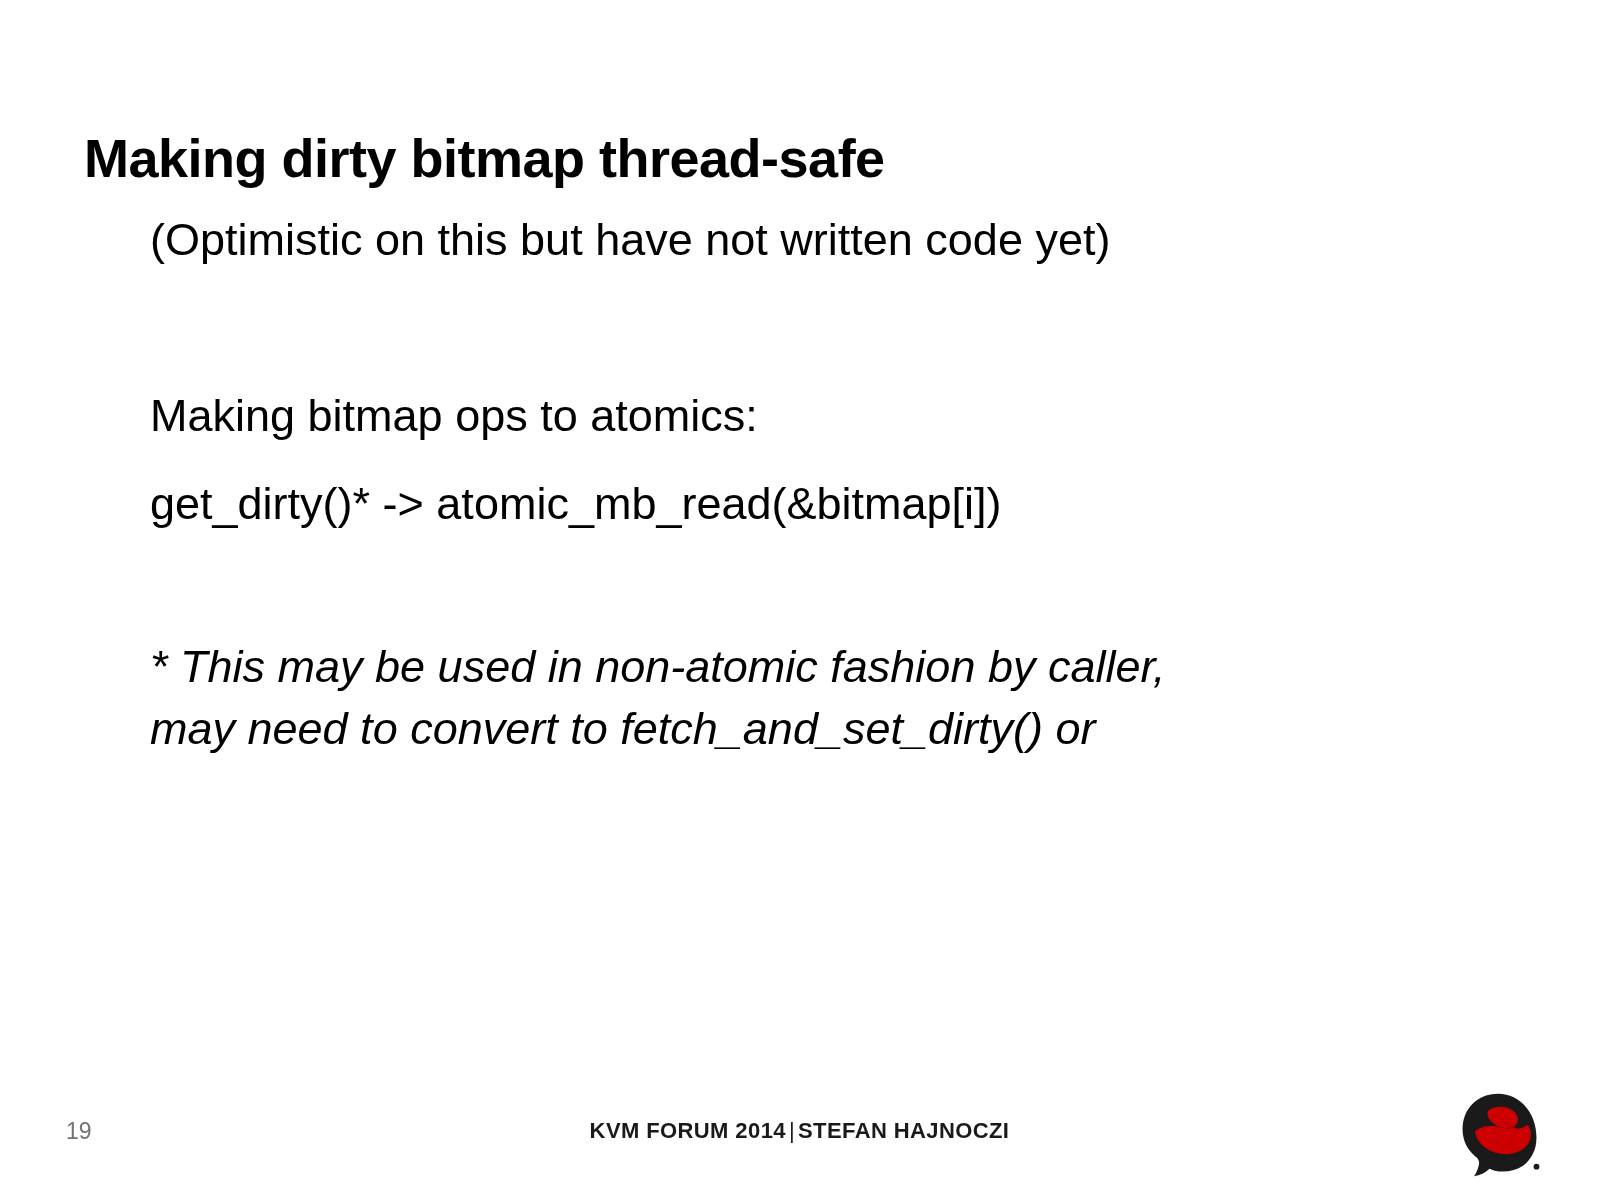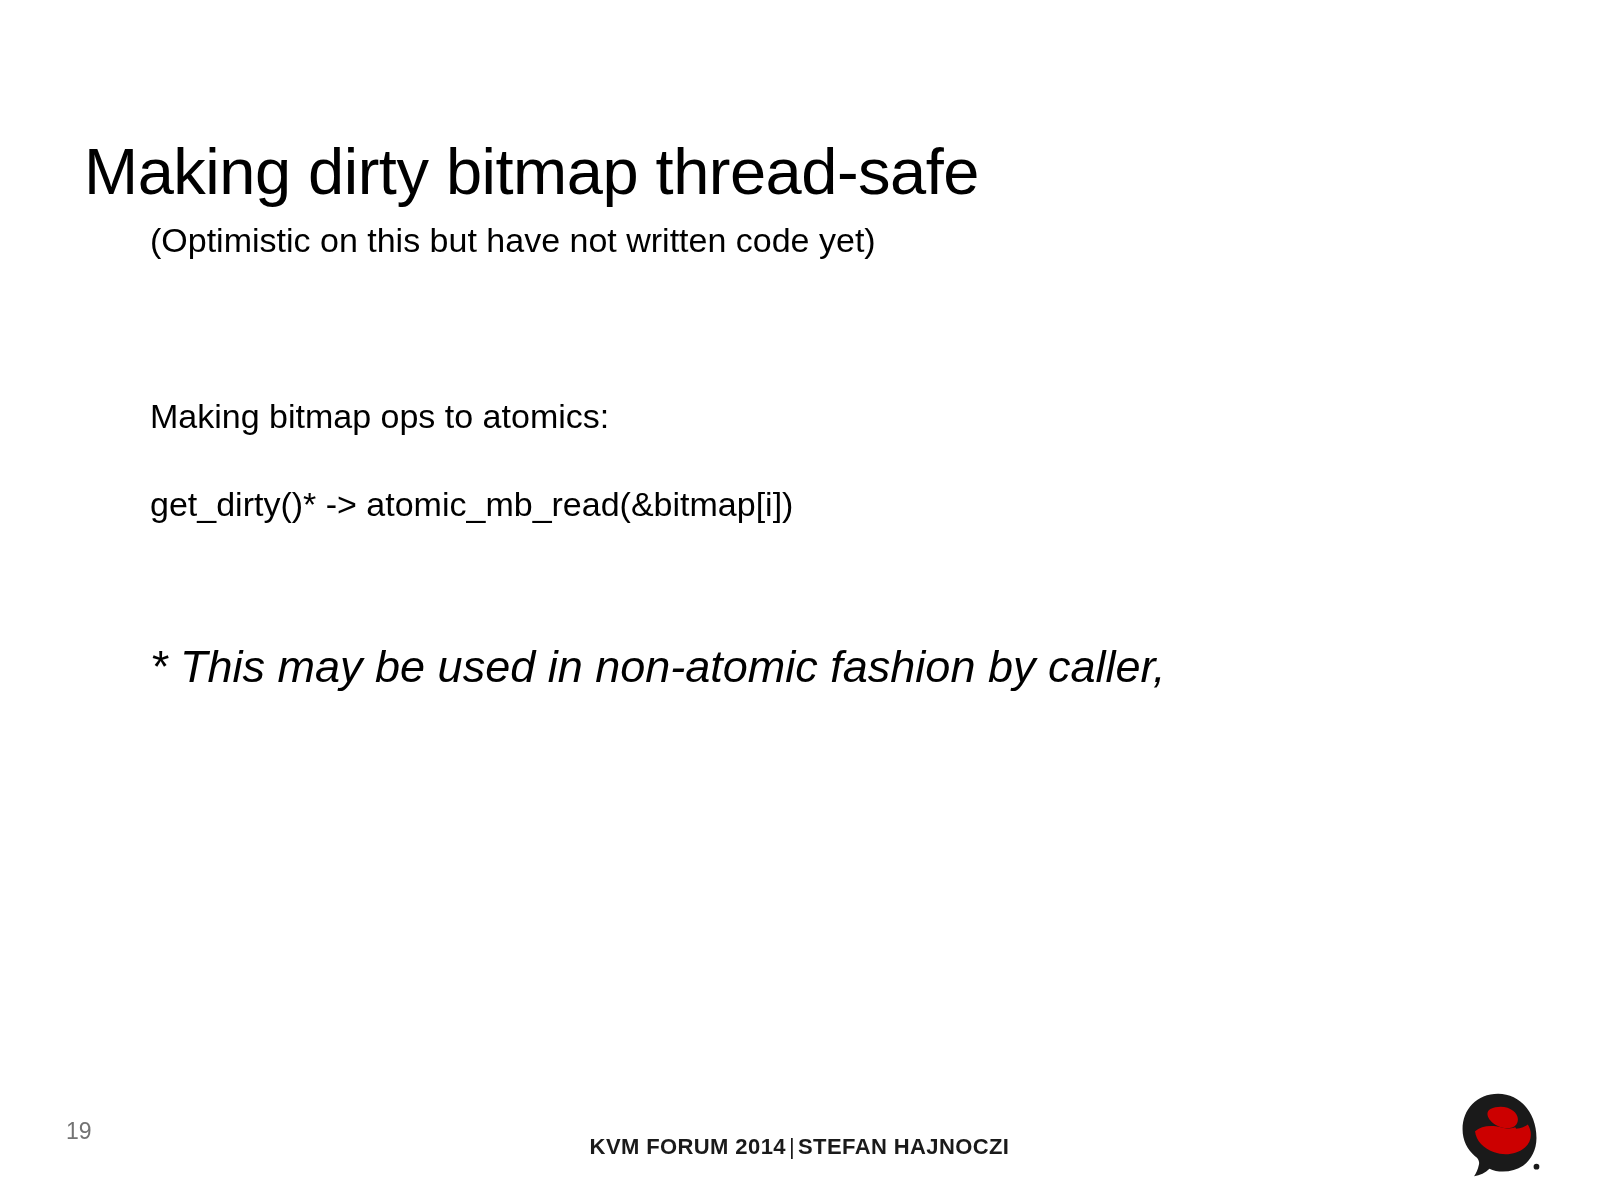--- a/index.html
+++ b/index.html
@@ -17,40 +17,40 @@
     background: #ffffff;
     overflow: hidden;
   }
 
   
   #slide-title {
     position: absolute;
     left: 84px;
     top: 92px;
     width: 1420px;
-    font-size: 65px;
-    font-weight: normal;
+    font-size: 54px;
+    font-weight: bold;
     line-height: 1.12;
     color: #000000;
     letter-spacing: -0.5px;
     white-space: nowrap;
   }
 
   
   #body-content {
     position: absolute;
     left: 150px;
     top: 196px;
     width: 1340px;
     color: #000000;
     font-size: 45px;
     line-height: 1.0;
   }
   .body-line {
-    font-size: 34px;
+    font-size: 45px;
     line-height: 88px;
     height: 88px;
     white-space: nowrap;
     color: #000000;
   }
   .body-spacer {
     height: 88px;
   }
   .body-para {
     font-size: 45px;
@@ -76,21 +76,20 @@
     position: absolute;
     left: 0;
     right: 0;
     top: 1120px;
     text-align: center;
     font-size: 22px;
     font-weight: bold;
     letter-spacing: 0.4px;
     color: #1a1a1a;
     line-height: 1;
-    margin-top: 16px;
   }
   #footer-center-text .sep {
     font-weight: normal;
     padding: 0 3px;
   }
 
   
   #redhat-logo {
     position: absolute;
     left: 1452px;
@@ -120,20 +119,21 @@
     <div class="body-line">Making bitmap ops to atomics:</div>
 
 
 
     <div class="body-line">get_dirty()* -&gt; atomic_mb_read(&amp;bitmap[i])</div>
 
     <div class="body-spacer"></div>
 
     <div class="body-para">
       <span class="pline">* This may be used in non-atomic fashion by caller,</span>
+      <span class="pline">may need to convert to fetch_and_set_dirty() or</span>
     </div>
 
   </div>
 
   <div id="footer-page-number">19</div>
 
   <div id="footer-center-text">
     <span>KVM FORUM 2014</span><span class="sep">|</span><span>STEFAN HAJNOCZI</span>
   </div>
 

